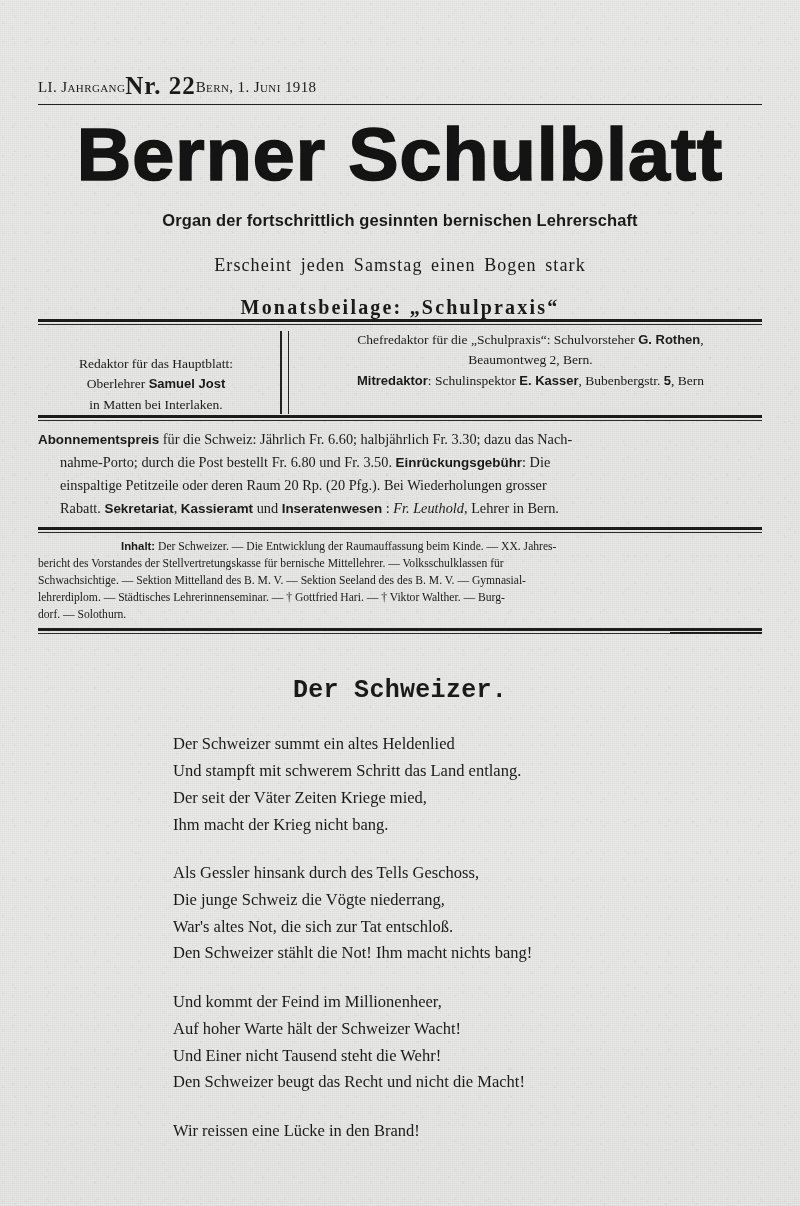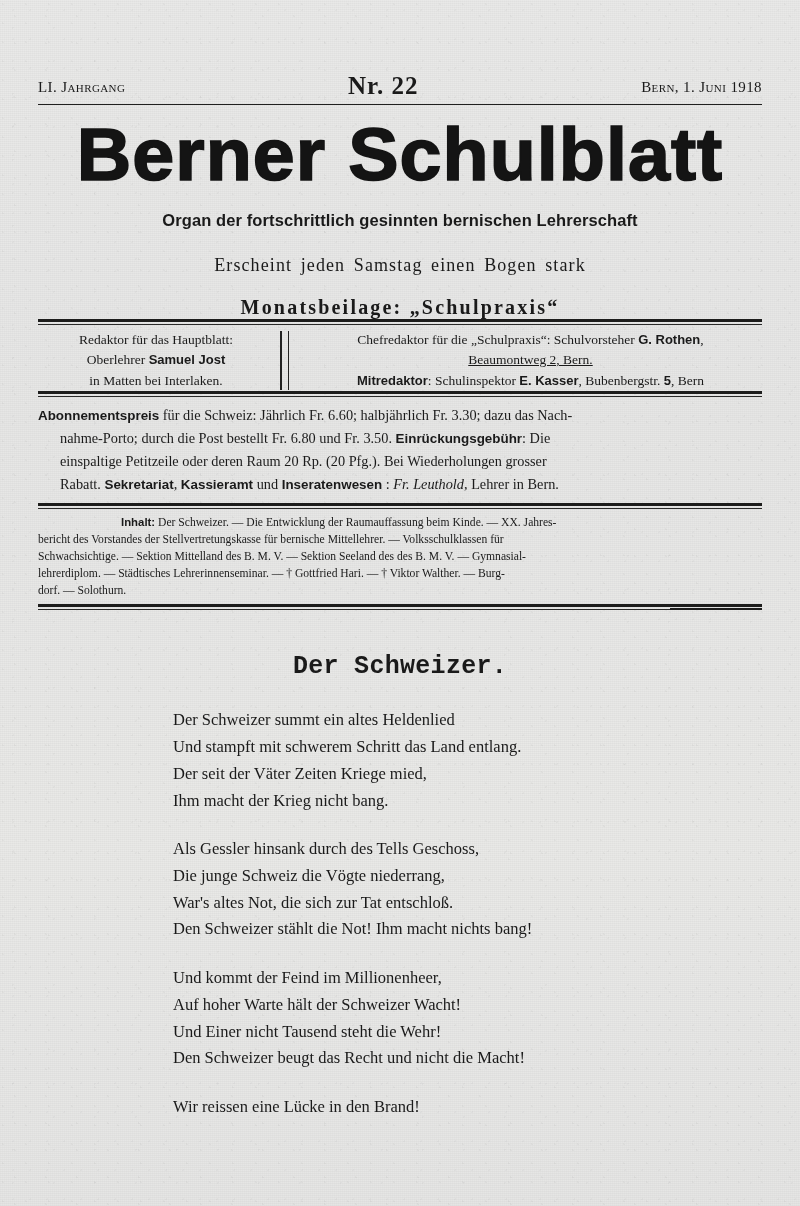--- a/index.html
+++ b/index.html
@@ -37,21 +37,21 @@
   .inner {
     position: relative;
     z-index: 2;
     padding: 0 38px;
   }
 
   
   .topline {
     display: flex;
     align-items: baseline;
-    justify-content: space-between;
+    justify-content: flex-start;
     padding-top: 70px;
     font-size: 15px;
     letter-spacing: .4px;
   }
   .topline .jahrgang,
   .topline .place {
     font-family: "Liberation Serif", "DejaVu Serif", serif;
     white-space: nowrap;
   }
   .smallcaps { font-variant: small-caps; }
@@ -122,34 +122,35 @@
     display: flex;
     margin-top: 5px;
     font-size: 13.5px;
     line-height: 1.5;
   }
   .editors .col-left {
     width: 236px;
     flex: 0 0 236px;
     text-align: center;
     padding-right: 6px;
+    margin-top: 24px;
   }
   .vdivide {
     flex: 0 0 6px;
     border-left: 2.2px solid #222;
     border-right: 1px solid #222;
     margin: 1px 10px 1px 0;
   }
   .editors .col-right {
     flex: 1;
     text-align: center;
   }
   .editors b { font-family: "Liberation Sans", sans-serif; font-size: 13px; }
   .ed-line { white-space: nowrap; }
-  .ed-line.center { text-align: center; text-decoration: underline; }
+  .ed-line.center { text-align: center; }
 
   
   .abo {
     font-size: 14.3px;
     line-height: 1.62;
     text-align: justify;
     margin-top: 7px;
     margin-bottom: 7px;
   }
   .abo .lbl {

